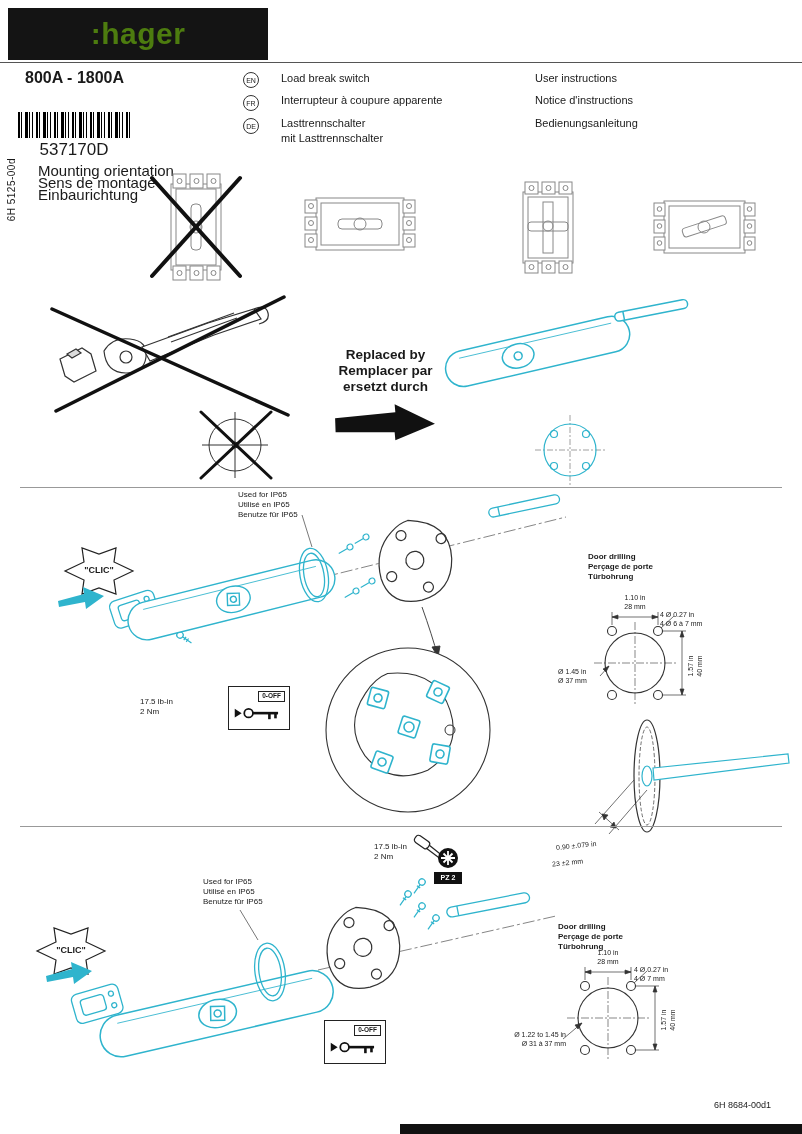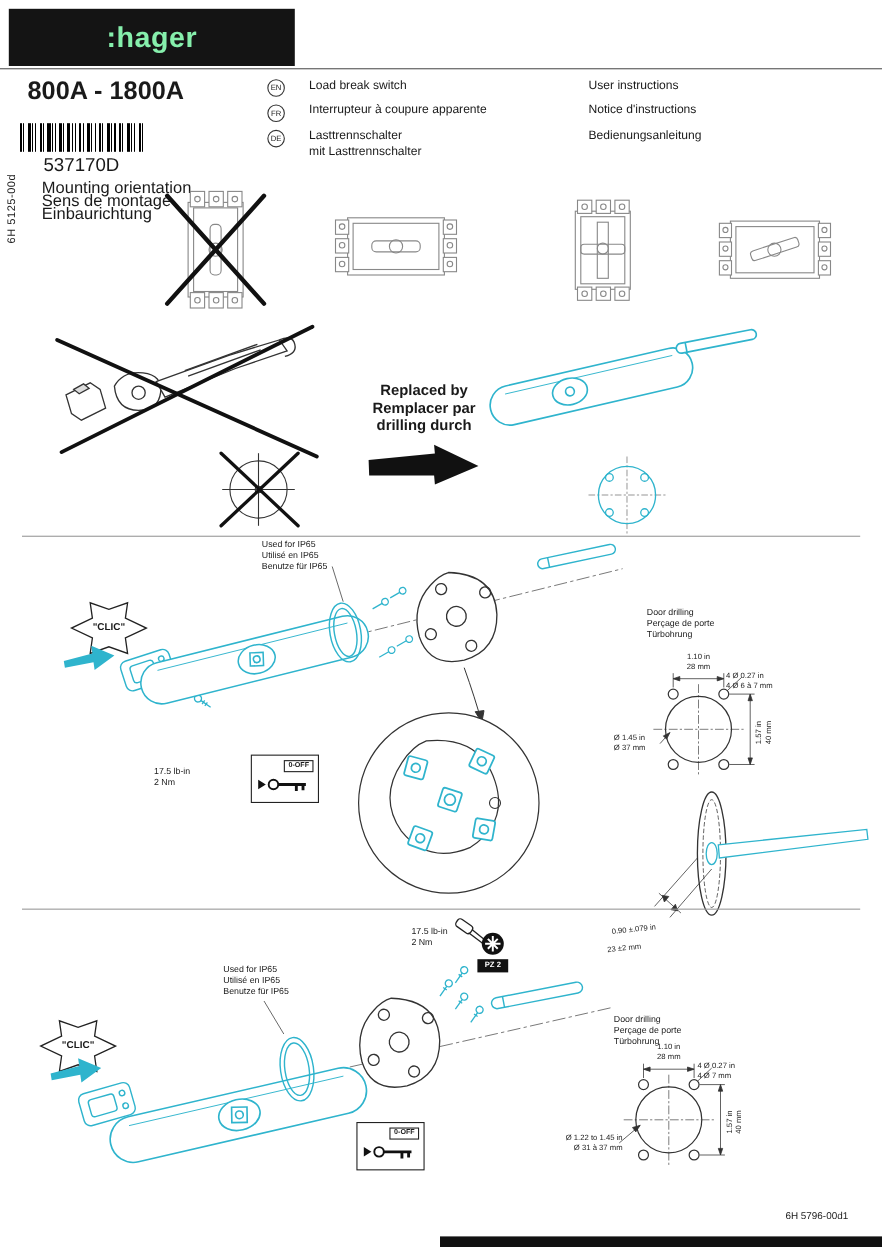--- a/index.html
+++ b/index.html
@@ -1,30 +1,30 @@
 <!DOCTYPE html>
 <html><head>
 <meta charset="utf-8">
 <style>
   *{margin:0;padding:0;box-sizing:border-box}
   body{background:#e9e9e9;font-family:"Liberation Sans","DejaVu Sans",sans-serif;color:#1a1a1a}
   .page{position:relative;width:802px;height:1134px;background:#fff;margin:0 auto;overflow:hidden}
   .hr{position:absolute;height:1px;background:#555}
   .logo-bar{position:absolute;left:8px;top:8px;width:260px;height:52px;background:#141414;display:flex;align-items:center;justify-content:center}
-  .logo{color:#86efac;font-size:26px;font-weight:bold;letter-spacing:.5px}
-  .title{position:absolute;left:25px;top:69px;font-size:23px;font-weight:bold}
+  .logo{color:#4d7c0f;font-size:30px;font-weight:bold;letter-spacing:.5px}
+  .title{position:absolute;left:25px;top:69px;font-size:16px;font-weight:bold}
   .lang-circle{position:absolute;width:16px;height:16px;border:1px solid #333;border-radius:50%;font-size:7px;display:flex;align-items:center;justify-content:center}
   .lang-text{position:absolute;font-size:11px}
   .barcode{position:absolute;left:18px;top:112px;width:112px;height:26px;background:repeating-linear-gradient(90deg,#000 0 2px,#fff 2px 3px,#000 3px 4px,#fff 4px 7px,#000 7px 10px,#fff 10px 11px,#000 11px 12px,#fff 12px 14px,#000 14px 15px,#fff 15px 18px)}
   .barcode-num{position:absolute;left:18px;top:140px;width:112px;text-align:center;font-size:17px}
   .side-ref{position:absolute;left:6px;top:158px;font-size:10px;writing-mode:vertical-rl;transform:rotate(180deg);letter-spacing:.5px}
   .small-block{position:absolute;font-size:15px;line-height:12px}
   .tiny-block{position:absolute;font-size:8px;line-height:10px}
   .dim{position:absolute;font-size:7px;line-height:9px}
-  .bold{font-weight:normal}
+  .bold{font-weight:bold}
   .center{text-align:center}
   .right{text-align:right}
   .replaced{position:absolute;left:298px;top:347px;width:175px;text-align:center;font-size:13.5px;font-weight:bold;line-height:16px}
   .clic-text{position:absolute;font-size:9px;font-weight:bold;text-align:center}
   .ooff-box{position:absolute;width:62px;height:44px;border:1.5px solid #222;background:#fff}
   .ooff-label{position:absolute;top:4px;right:4px;border:1px solid #222;font-size:6.5px;font-weight:bold;padding:1px 3px;line-height:1;background:#fff}
   .ooff-key{position:absolute;left:4px;bottom:4px;width:52px;height:22px}
   .vdim{position:absolute;font-size:7px;line-height:9px;width:52px;text-align:center;transform:rotate(-90deg);transform-origin:0 0}
   .pz-label{position:absolute;color:#fff;font-size:7px;font-weight:bold;text-align:center}
   .footer-bar{position:absolute;left:400px;top:1124px;width:402px;height:10px;background:#111}
@@ -182,21 +182,21 @@
     </g>
     <g stroke="#111" stroke-width="3" stroke-linecap="round">
       <line x1="8" y1="6" x2="78" y2="72"></line>
         <line x1="78" y1="6" x2="8" y2="72"></line>
     </g>
   </svg>
 
   <div class="replaced">
     <div>Replaced by</div>
     <div>Remplacer par</div>
-    <div>drilling durch</div>
+    <div>ersetzt durch</div>
   </div>
 
   <svg class="ill" style="left:333px;top:402px" width="105" height="42" viewBox="0 0 105 42">
     <polygon points="2,18 62,10 61,2 102,20 63,38 62,30 3,32" fill="#111" transform="rotate(2 52 20)"></polygon>
   </svg>
 
   <svg class="ill" style="left:428px;top:283px" width="265" height="135" viewBox="0 0 265 135">
     <g stroke="#2fb4cd" fill="#fff" stroke-width="1.5">
       <g transform="translate(14,72) rotate(-13)">
         <rect x="0" y="0" width="188" height="36" rx="18"></rect>
@@ -565,16 +565,16 @@
   </div>
   <div class="dim right" style="left:496px;top:1030px;width:70px">
     <div>Ø 1.22 to 1.45 in</div>
     <div>Ø 31 à 37 mm</div>
   </div>
   <div class="vdim" style="left:659px;top:1046px">
     <div>1.57 in</div>
     <div>40 mm</div>
   </div>
 
-  <div class="footer-ref">6H 5796-00d1</div>
+  <div class="footer-ref">6H 8684-00d1</div>
   <div class="footer-bar"></div>
 
 </div>
 
 </body></html>

